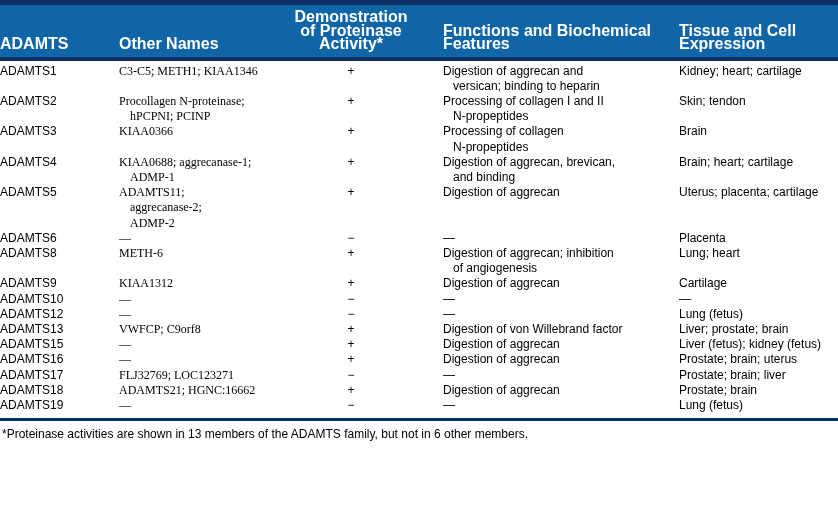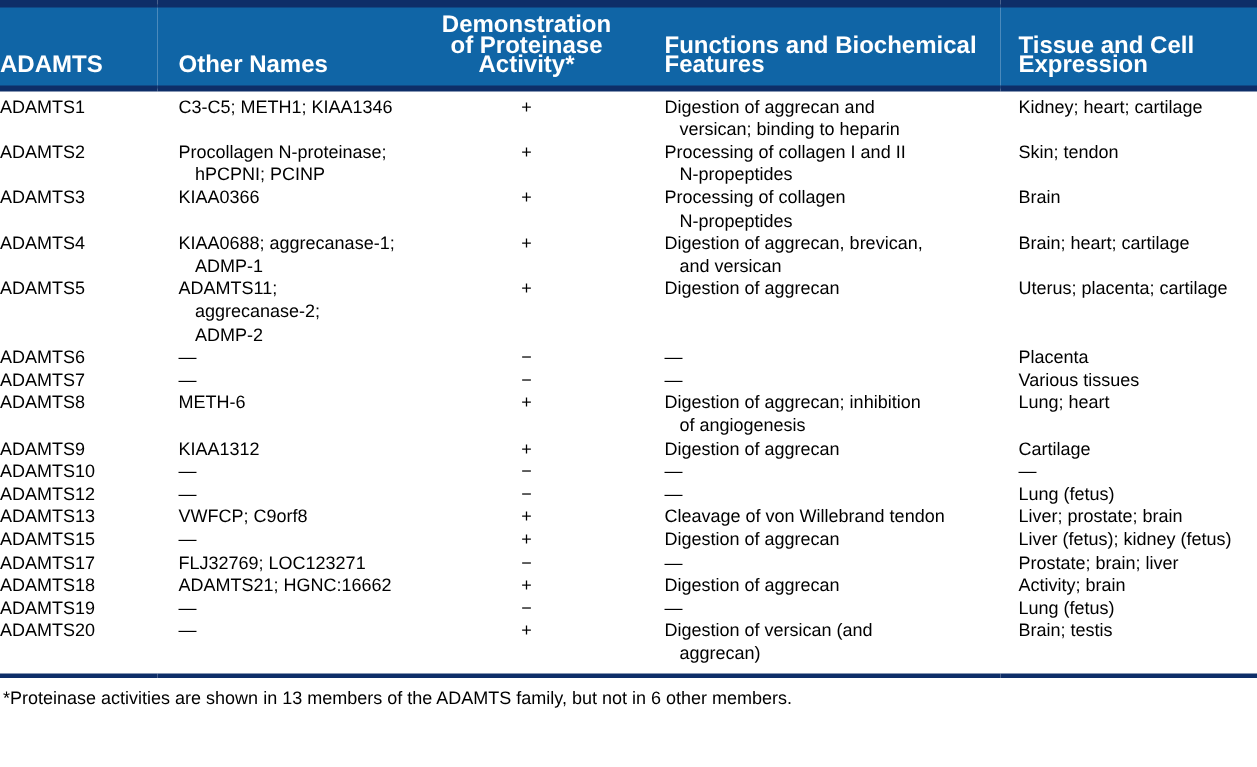--- a/index.html
+++ b/index.html
@@ -40,21 +40,21 @@
     line-height:15.2px;
     vertical-align:top;
     white-space:pre-line;
     padding:0;
   }
   tbody tr:first-child td{padding-top:3px;}
   tbody tr:last-child td{padding-bottom:5px;}
 
   th.col-name, td.col-name{}
   th.col-other{padding-left:14px;}
-  td.col-other{padding-left:25px;text-indent:-11px;}
+  td.col-other{padding-left:25px;text-indent:-11px;font-family:Liberation Serif, serif;}
   th.col-activity, td.col-activity{text-align:center;padding-left:0;padding-right:8px;}
   th.col-func{padding-left:23px;padding-right:8px;}
   td.col-func{padding-left:33px;text-indent:-10px;padding-right:8px;}
   th.col-tissue, td.col-tissue{padding-left:12px;padding-right:0;}
 
   .footnote{
     font-size:12px;
     line-height:14px;
     padding:6px 0 4px 2px;
     color:var(--body-text);
@@ -110,47 +110,40 @@
     <td class="col-func">Processing of collagen
 N-propeptides</td>
     <td class="col-tissue">Brain</td>
   </tr>
         <tr>
     <td class="col-name">ADAMTS4</td>
     <td class="col-other">KIAA0688; aggrecanase-1;
 ADMP-1</td>
     <td class="col-activity">+</td>
     <td class="col-func">Digestion of aggrecan, brevican,
-and versican</td>
+and binding</td>
     <td class="col-tissue">Brain; heart; cartilage</td>
   </tr>
         <tr>
     <td class="col-name">ADAMTS5</td>
     <td class="col-other">ADAMTS11;
 aggrecanase-2;
 ADMP-2</td>
     <td class="col-activity">+</td>
     <td class="col-func">Digestion of aggrecan</td>
     <td class="col-tissue">Uterus; placenta; cartilage</td>
   </tr>
         <tr>
     <td class="col-name">ADAMTS6</td>
     <td class="col-other">—</td>
     <td class="col-activity">−</td>
     <td class="col-func">—</td>
     <td class="col-tissue">Placenta</td>
   </tr>
         <tr>
-    <td class="col-name">ADAMTS7</td>
-    <td class="col-other">—</td>
-    <td class="col-activity">−</td>
-    <td class="col-func">—</td>
-    <td class="col-tissue">Various tissues</td>
-  </tr>
-        <tr>
     <td class="col-name">ADAMTS8</td>
     <td class="col-other">METH-6</td>
     <td class="col-activity">+</td>
     <td class="col-func">Digestion of aggrecan; inhibition
 of angiogenesis</td>
     <td class="col-tissue">Lung; heart</td>
   </tr>
         <tr>
     <td class="col-name">ADAMTS9</td>
     <td class="col-other">KIAA1312</td>
@@ -169,55 +162,54 @@
     <td class="col-name">ADAMTS12</td>
     <td class="col-other">—</td>
     <td class="col-activity">−</td>
     <td class="col-func">—</td>
     <td class="col-tissue">Lung (fetus)</td>
   </tr>
         <tr>
     <td class="col-name">ADAMTS13</td>
     <td class="col-other">VWFCP; C9orf8</td>
     <td class="col-activity">+</td>
-    <td class="col-func">Cleavage of von Willebrand tendon</td>
+    <td class="col-func">Digestion of von Willebrand factor</td>
     <td class="col-tissue">Liver; prostate; brain</td>
   </tr>
         <tr>
     <td class="col-name">ADAMTS15</td>
     <td class="col-other">—</td>
     <td class="col-activity">+</td>
     <td class="col-func">Digestion of aggrecan</td>
     <td class="col-tissue">Liver (fetus); kidney (fetus)</td>
+  </tr>
+        <tr>
+    <td class="col-name">ADAMTS16</td>
+    <td class="col-other">—</td>
+    <td class="col-activity">+</td>
+    <td class="col-func">Digestion of aggrecan</td>
+    <td class="col-tissue">Prostate; brain; uterus</td>
   </tr>
         <tr>
     <td class="col-name">ADAMTS17</td>
     <td class="col-other">FLJ32769; LOC123271</td>
     <td class="col-activity">−</td>
     <td class="col-func">—</td>
     <td class="col-tissue">Prostate; brain; liver</td>
   </tr>
         <tr>
     <td class="col-name">ADAMTS18</td>
     <td class="col-other">ADAMTS21; HGNC:16662</td>
     <td class="col-activity">+</td>
     <td class="col-func">Digestion of aggrecan</td>
-    <td class="col-tissue">Activity; brain</td>
+    <td class="col-tissue">Prostate; brain</td>
   </tr>
         <tr>
     <td class="col-name">ADAMTS19</td>
     <td class="col-other">—</td>
     <td class="col-activity">−</td>
     <td class="col-func">—</td>
     <td class="col-tissue">Lung (fetus)</td>
-  </tr>
-        <tr>
-    <td class="col-name">ADAMTS20</td>
-    <td class="col-other">—</td>
-    <td class="col-activity">+</td>
-    <td class="col-func">Digestion of versican (and
-aggrecan)</td>
-    <td class="col-tissue">Brain; testis</td>
   </tr>
       </tbody>
   </table>
   <div class="footnote">*Proteinase activities are shown in 13 members of the ADAMTS family, but not in 6 other members.</div>
 </div>
 
 </body></html>

